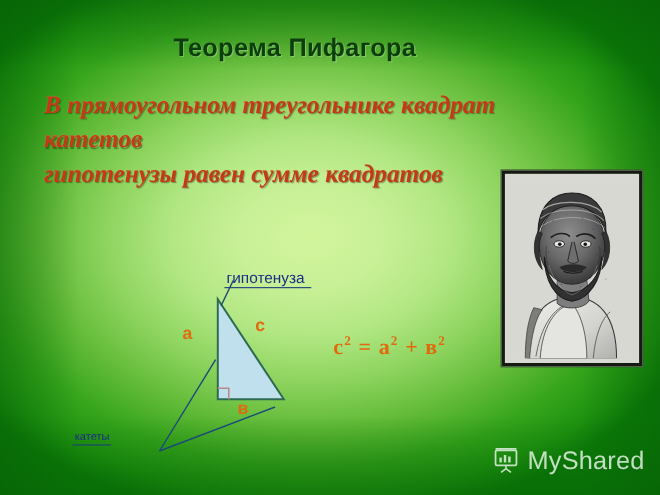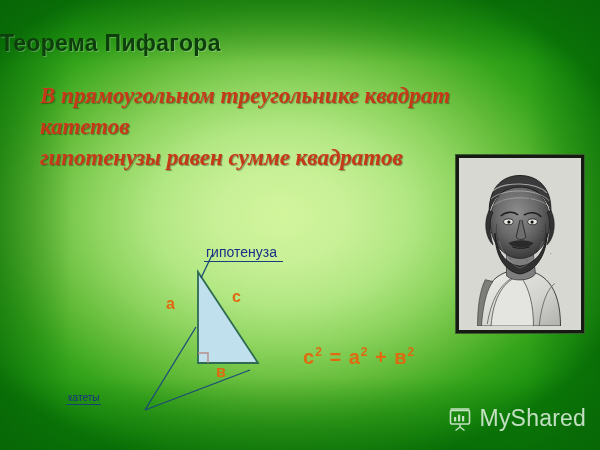--- a/index.html
+++ b/index.html
@@ -32,20 +32,21 @@
       linear-gradient(to bottom, rgba(5,90,5,.45) 0%, rgba(5,90,5,0) 14%),
       linear-gradient(to top, rgba(5,95,5,.5) 0%, rgba(5,95,5,0) 16%),
       linear-gradient(to right, rgba(5,90,5,.40) 0%, rgba(5,90,5,0) 12%),
       linear-gradient(to left, rgba(5,90,5,.40) 0%, rgba(5,90,5,0) 12%);
     pointer-events:none;
   }
 
   
   #title {
     position:absolute; left:0; top:30px; width:536px;
+    text-align:center;
     font-size:23px; font-weight:bold;
     color:#0d3f0d;
     letter-spacing:.3px;
     text-shadow:1px 1px 0 rgba(255,255,255,.25);
   }
 
   
   #subtitle {
     position:absolute; left:40px; top:80px; width:520px;
     text-align:left;
@@ -92,29 +93,28 @@
     padding:0 2px 1px 2px;
   }
   #label-a { left:166px; top:295px; font-size:16px; font-weight:bold; color:#e06a10; }
   #label-c { left:232px; top:288px; font-size:16px; font-weight:bold; color:#e06a10; }
   #label-v { left:216px; top:363px; font-size:16px; font-weight:bold; color:#e06a10; }
 
   #formula {
     position:absolute; left:303px; top:303px;
     font-size:20px; font-weight:bold; color:#e06a10;
     letter-spacing:1px;
-    font-family:Liberation Sans, sans-serif;
-    margin-top:42px;
+    font-family:Liberation Serif, serif;
   }
   #formula sup { font-size:12px; }
 
   
   #watermark {
     position:absolute; right:14px; bottom:18px;
-    display:flex; align-items:center; gap:7px;
+    display:flex; align-items:flex-start; gap:7px;
     opacity:.82;
   }
   #watermark-text {
     font-size:23px; color:#eaf7ea; letter-spacing:.2px;
     font-family:"Liberation Sans", sans-serif;
   }
 </style>
 </head>
 <body>
 

